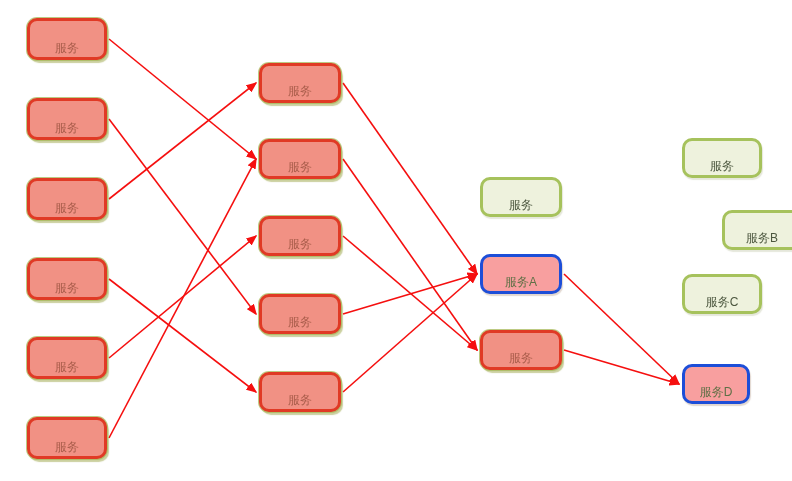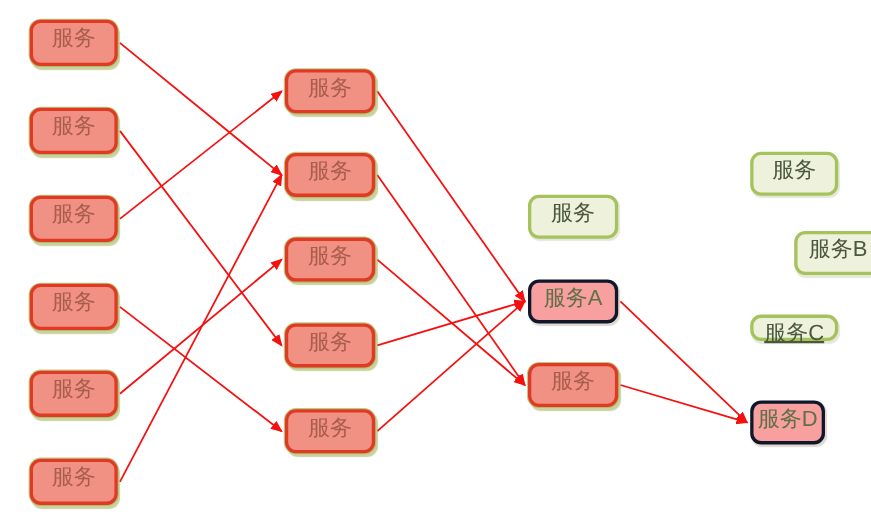--- a/index.html
+++ b/index.html
@@ -10,42 +10,42 @@
     font-family:"Liberation Sans","DejaVu Sans",sans-serif;
     overflow:hidden;
   }
   #edge-layer{
     position:absolute;left:0;top:0;width:792px;height:481px;
     z-index:1;
   }
   .node{
     position:absolute;
     z-index:2;
-    display:flex;align-items:flex-start;justify-content:center;
+    display:flex;align-items:flex-end;justify-content:center;
     border-radius:10px;
-    font-size:20px;
+    font-size:12px;
     box-sizing:border-box;
     cursor:default;
     user-select:none;
   }
   .node.red{
     background:#f19184;
     border:3px solid #e03a25;
     color:#a95d4b;
     box-shadow:0 0 0 1px rgba(167,184,90,.75), 2px 3px 1px rgba(160,170,80,.55);
   }
   .node.green{
     background:#eef2dd;
     border:3px solid #a6c25c;
     color:#4c573f;
     box-shadow:1px 2px 1px rgba(150,160,110,.25);
   }
   .node.pink{
     background:#f89f9f;
-    border:3px solid #0f172a;
+    border:3px solid #1d4ed8;
     color:#5f7046;
     box-shadow:1px 2px 1px rgba(170,140,120,.35);
   }
   .node .label{pointer-events:none;}
 </style>
 </head>
 <body>
 
 <div id="canvas">
   <svg id="edge-layer" width="792" height="481" viewBox="0 0 792 481" xmlns="http://www.w3.org/2000/svg">
@@ -112,20 +112,20 @@
       </div>
       <div class="node red" style="left: 480px; top: 330px; width: 82px; height: 40px;">
         <span class="label">服务</span>
       </div>
       <div class="node green" style="left: 682px; top: 138px; width: 80px; height: 40px;">
         <span class="label">服务</span>
       </div>
       <div class="node green" style="left: 722px; top: 210px; width: 80px; height: 40px;">
         <span class="label">服务B</span>
       </div>
-      <div class="node green" style="left: 682px; top: 286px; width: 80px; height: 24px; text-decoration: underline;">
+      <div class="node green" style="left: 682px; top: 274px; width: 80px; height: 40px;">
         <span class="label">服务C</span>
       </div>
       <div class="node pink" style="left: 682px; top: 364px; width: 68px; height: 40px;">
         <span class="label">服务D</span>
       </div>
     </div>
 </div>
 
 </body></html>

